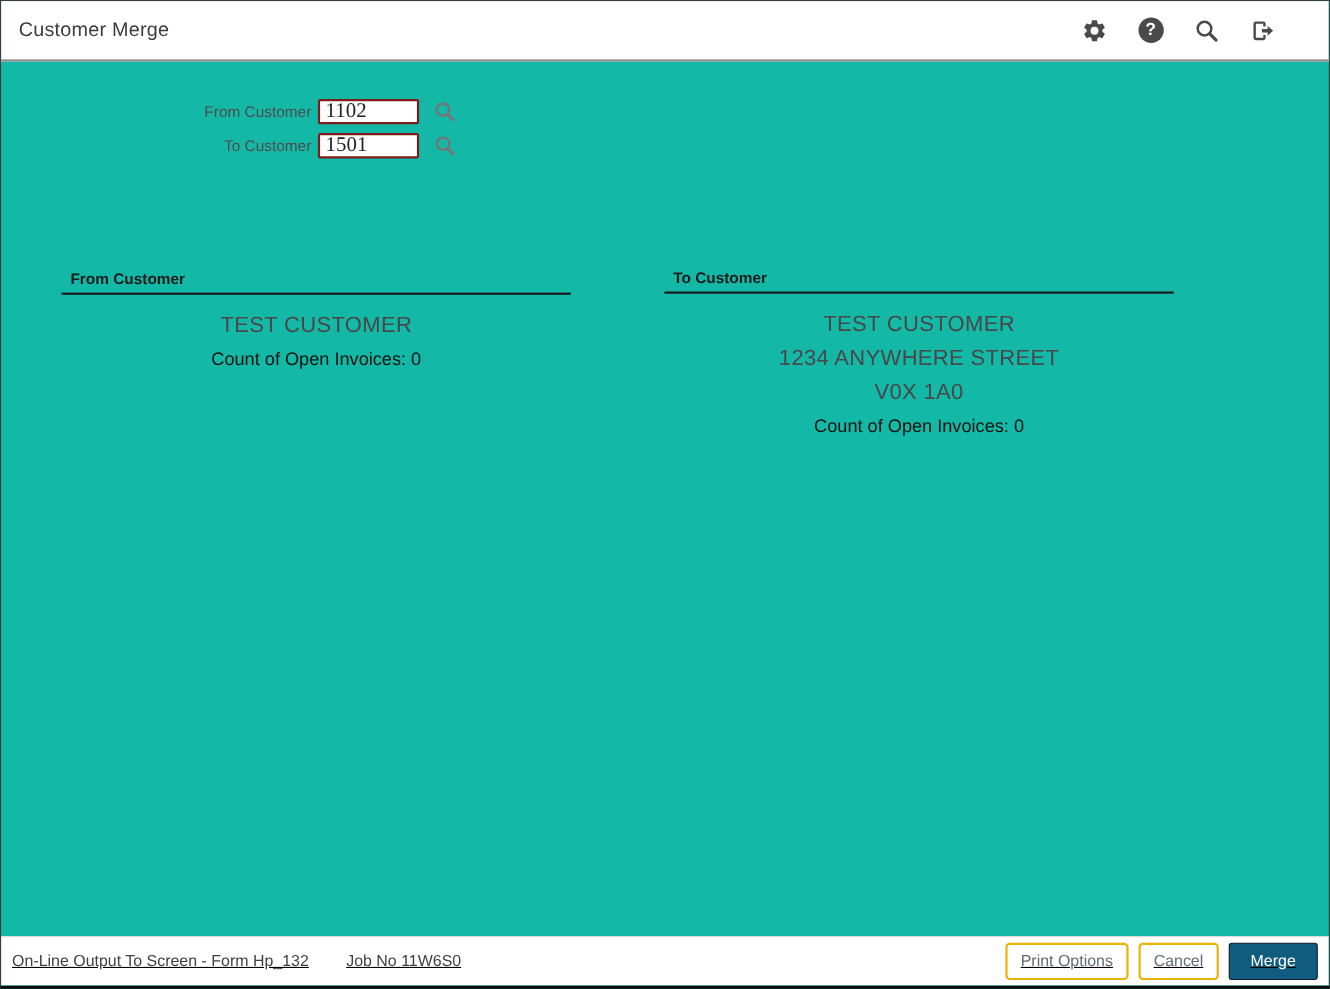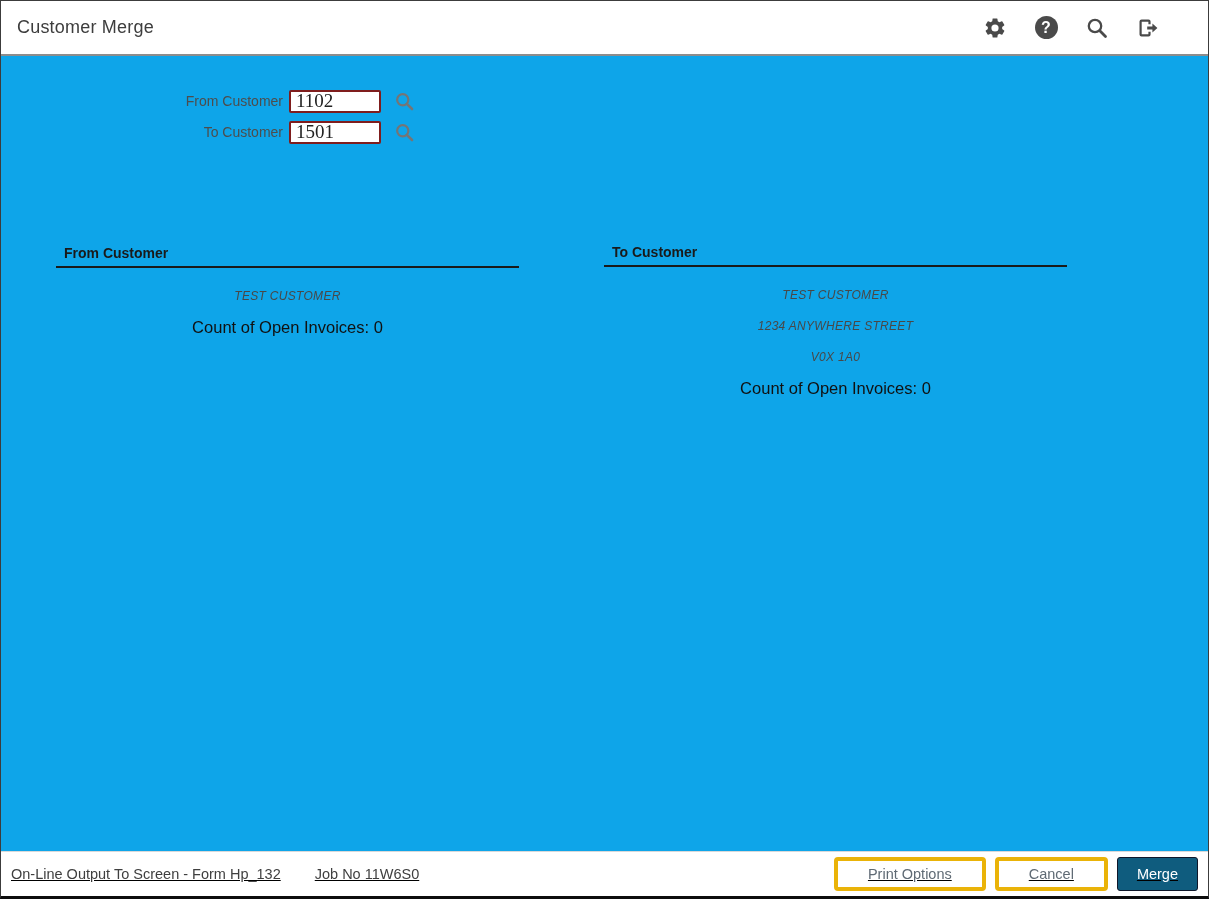--- a/index.html
+++ b/index.html
@@ -1,20 +1,20 @@
 <!DOCTYPE html>
 <html><head>
 <meta charset="utf-8">
 <style>
   * { margin:0; padding:0; box-sizing:border-box; }
   html,body { background:#ffffff; }
   body { font-family:"Liberation Sans","DejaVu Sans",sans-serif; }
 
   .page {
-    position:relative; width:1209px; height:899px; background:#0ea5e9;
+    position:relative; width:1209px; height:899px; background:#14b8a6;
     border:1px solid #3c3c3c; border-bottom:3px solid #0d0d0d; overflow:hidden;
   }
 
   
   .app-header {
     position:absolute; top:0; left:0; right:0; height:55px;
     border-bottom:2px solid #8c8c8c; background:#fff;
     display:flex; align-items:center; padding:0 48px 0 16px;
   }
   .app-title { font-size:18px; color:#3d3d3d; letter-spacing:0.2px; }
@@ -43,37 +43,37 @@
 
   
   .panel { position:absolute; width:463px; }
   .panel-from { left:55px; top:244px; }
   .panel-to   { left:603px; top:243px; }
   .panel-header {
     font-size:14px; font-weight:bold; color:#1a1a1a;
     padding:0 0 5px 8px; border-bottom:2px solid #1a1a1a;
   }
   .panel-body { margin-top:13px; text-align:center; }
-  .panel-line { font-size:12px; color:#484848; line-height:31px; letter-spacing:0.3px;font-style:italic; }
+  .panel-line { font-size:20px; color:#484848; line-height:31px; letter-spacing:0.3px; }
   .panel-count { font-size:16.5px; font-weight:normal; color:#111; line-height:31px; }
 
   
   .app-footer {
     position:absolute; left:0; right:0; bottom:0; height:45px;
     border-top:1px solid #d9d9d9; background:#fff;
     display:flex; align-items:center; padding:0 10px;text-decoration:underline;
   }
   .footer-status { font-size:14.5px; color:#3f3f3f; }
   .footer-job { font-size:14.5px; color:#3f3f3f; margin-left:34px; }
   .footer-buttons { margin-left:auto; display:flex; align-items:center; gap:9px; }
   .btn {
     height:34px; border-radius:4px; font-family:"Liberation Sans","DejaVu Sans",sans-serif;
     font-size:14.5px; cursor:pointer; display:flex; align-items:center; justify-content:center;
   }
-  .btn-secondary { background:#fff; border:4px solid #eab308; color:#5f6a74; padding:0 30px; }
+  .btn-secondary { background:#fff; border:2px solid #eab308; color:#5f6a74; padding:0 12px; }
   .btn-primary  { background:#0F5C7E; border:1px solid #0f172a; color:#fff; padding:0 19px; border-radius:3px; }
 </style>
 </head>
 <body>
 
 <div class="page">
 
   <div class="app-header">
     <div class="app-title">Customer Merge</div>
     <div class="header-right">

